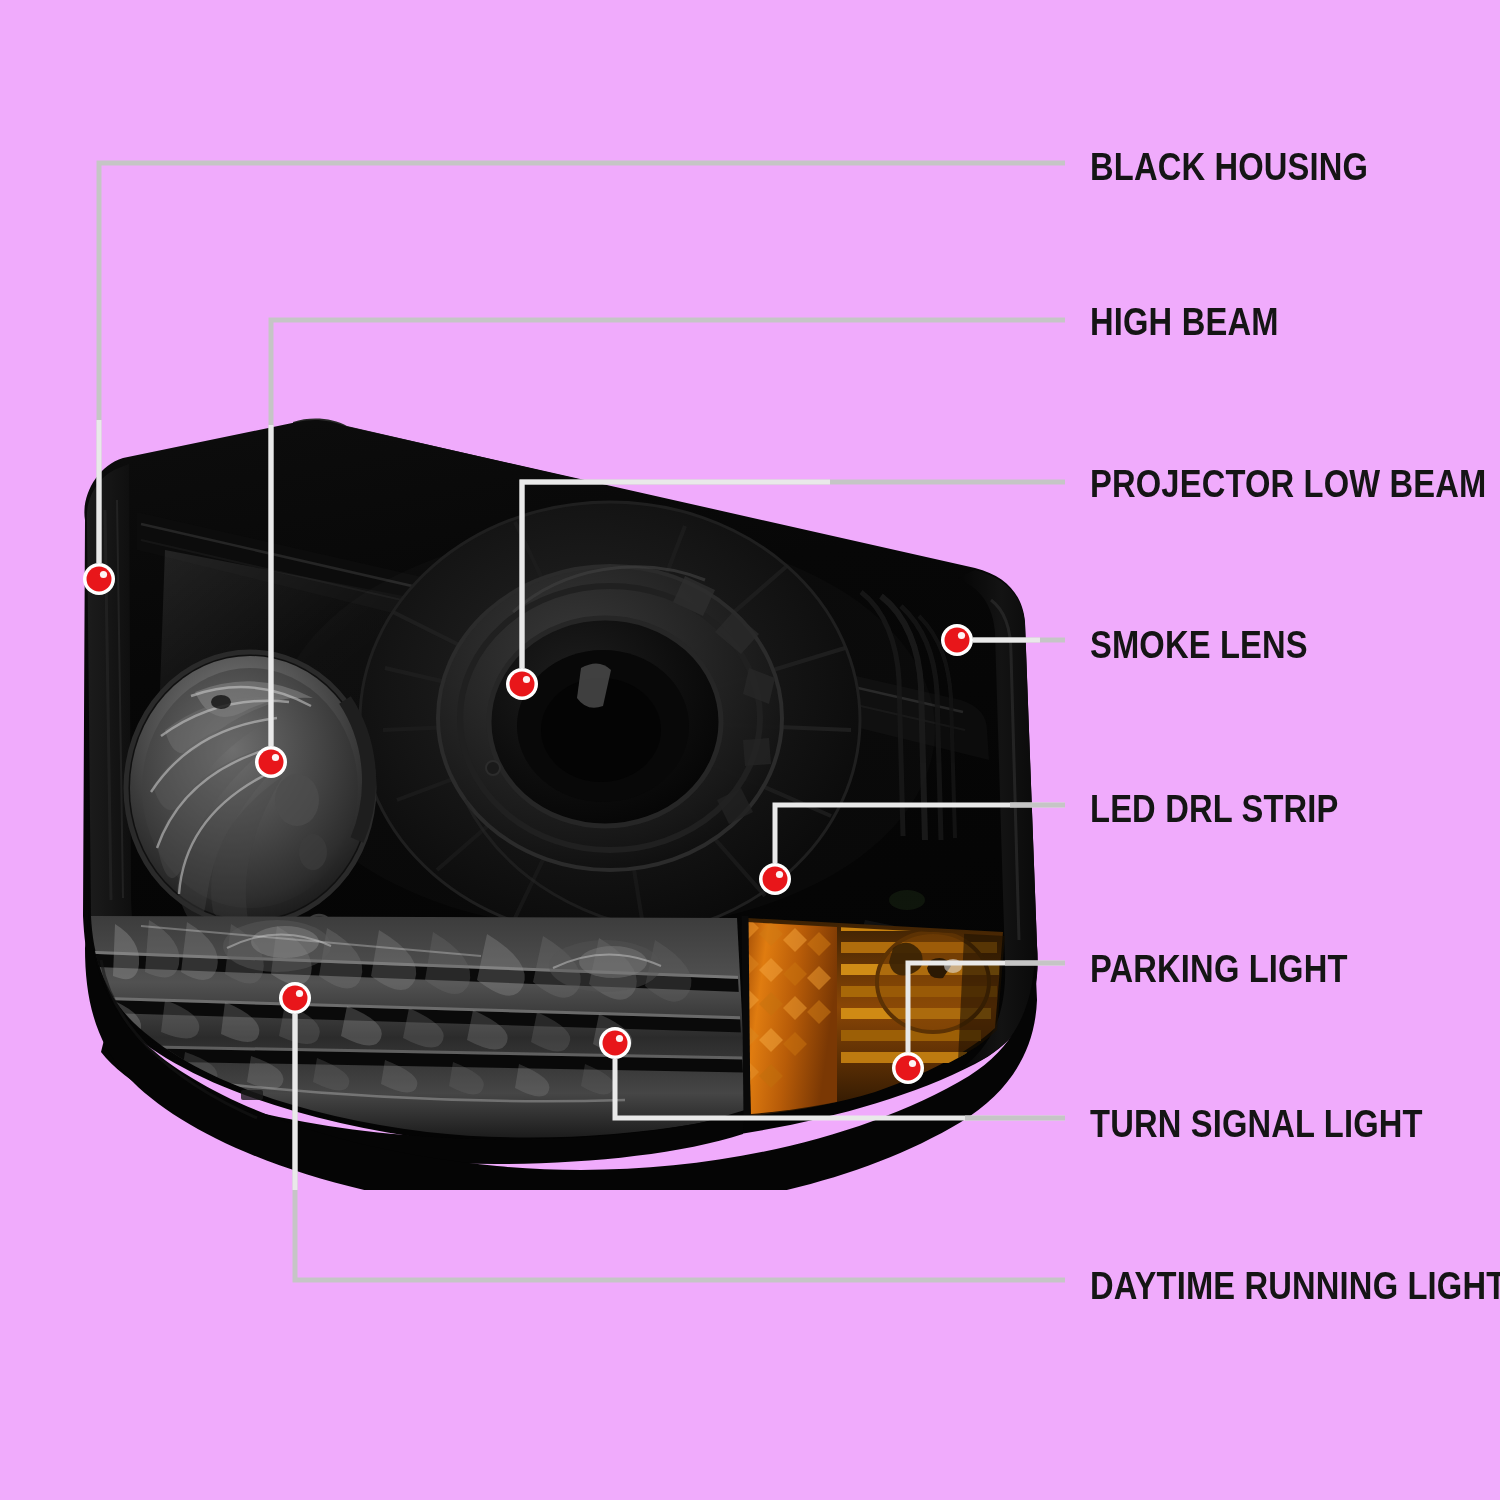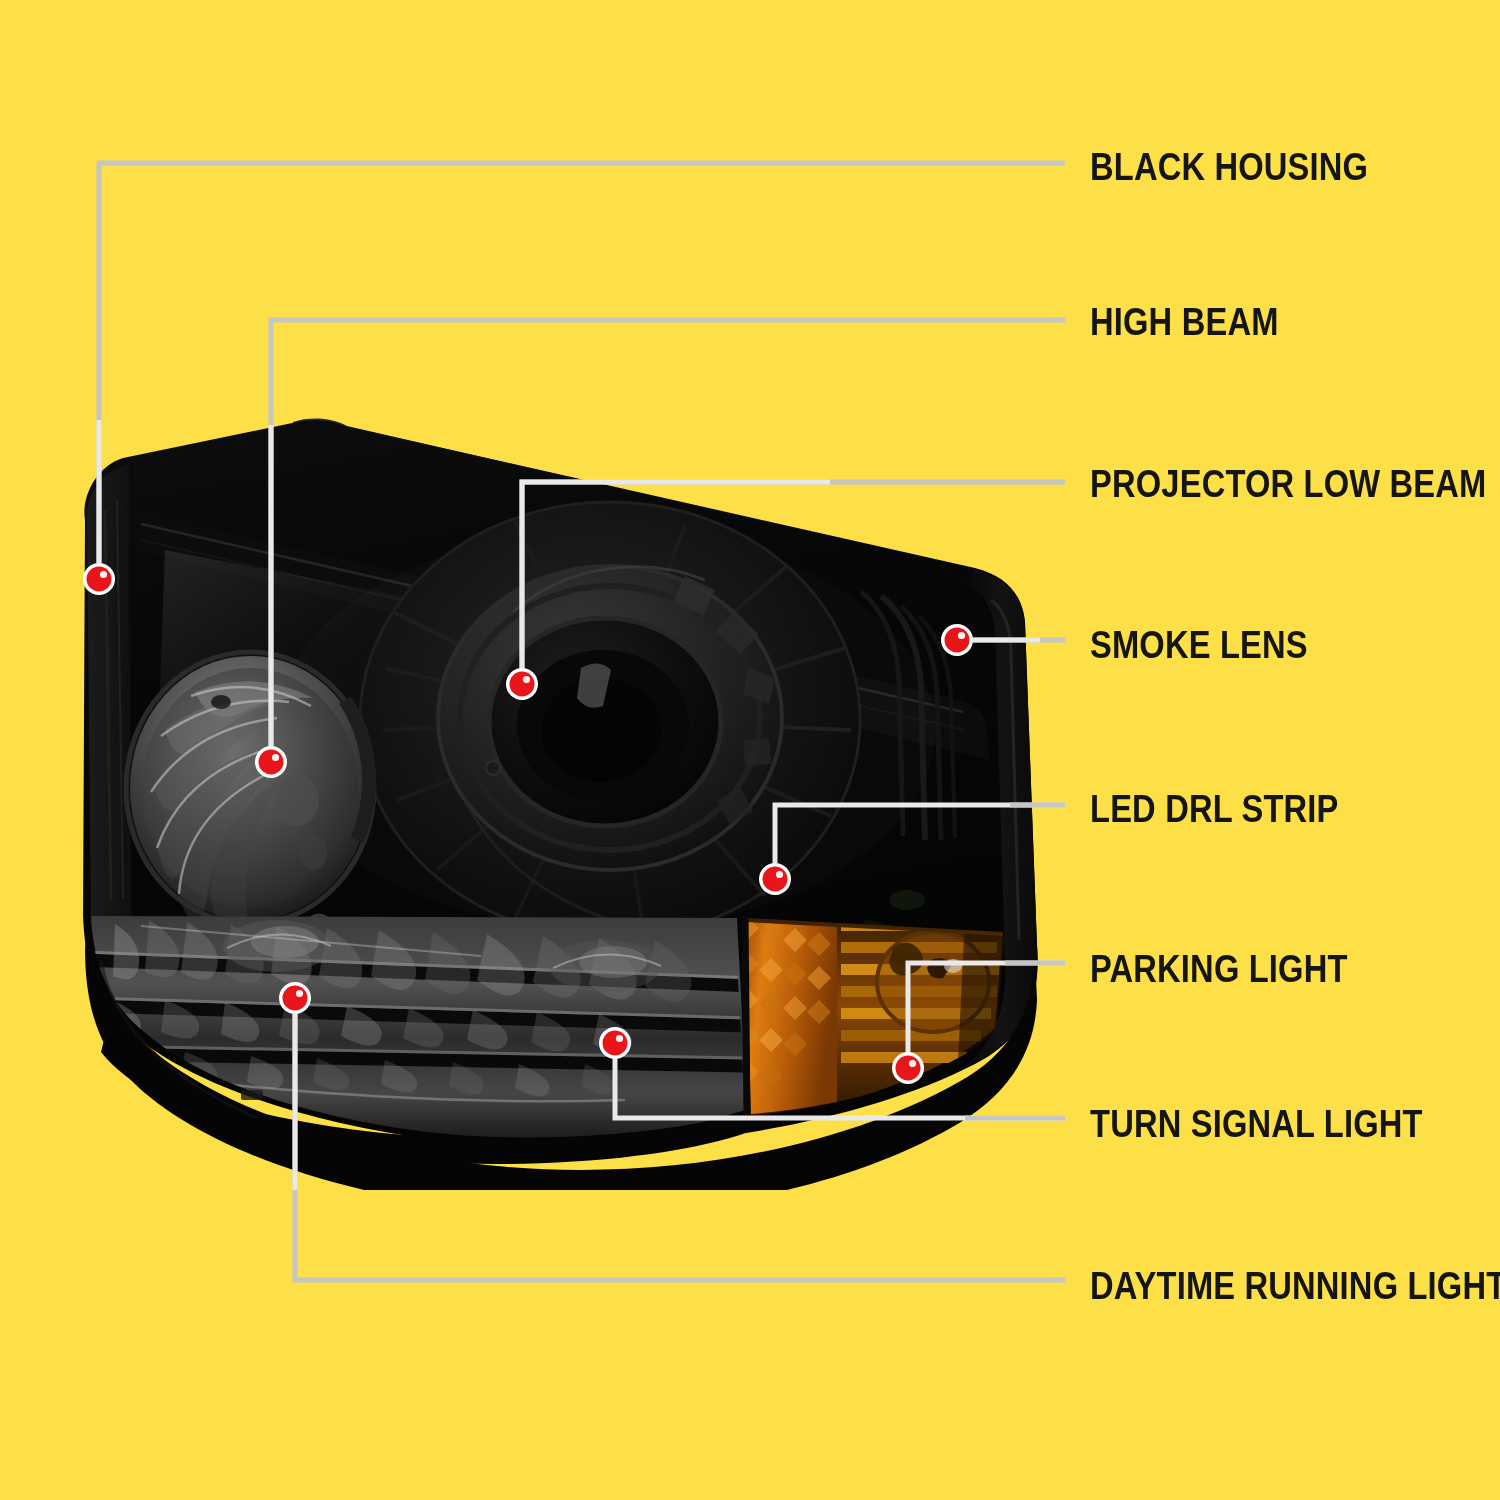--- a/index.html
+++ b/index.html
@@ -4,21 +4,21 @@
 <title>Headlight Feature Callout Diagram</title>
 <style>
   html, body {
     margin: 0; padding: 0;
     background: #ffffff;
   }
   #stage {
     position: relative;
     width: 1500px;
     height: 1500px;
-    background: #fde047;
+    background: #f0abfc;
     overflow: hidden;
     font-family: "Liberation Sans", sans-serif;
   }
 
   
   .callout-label {
     position: absolute;
     font-family: "Liberation Sans", sans-serif;
     font-weight: bold;
     font-size: 38px;

